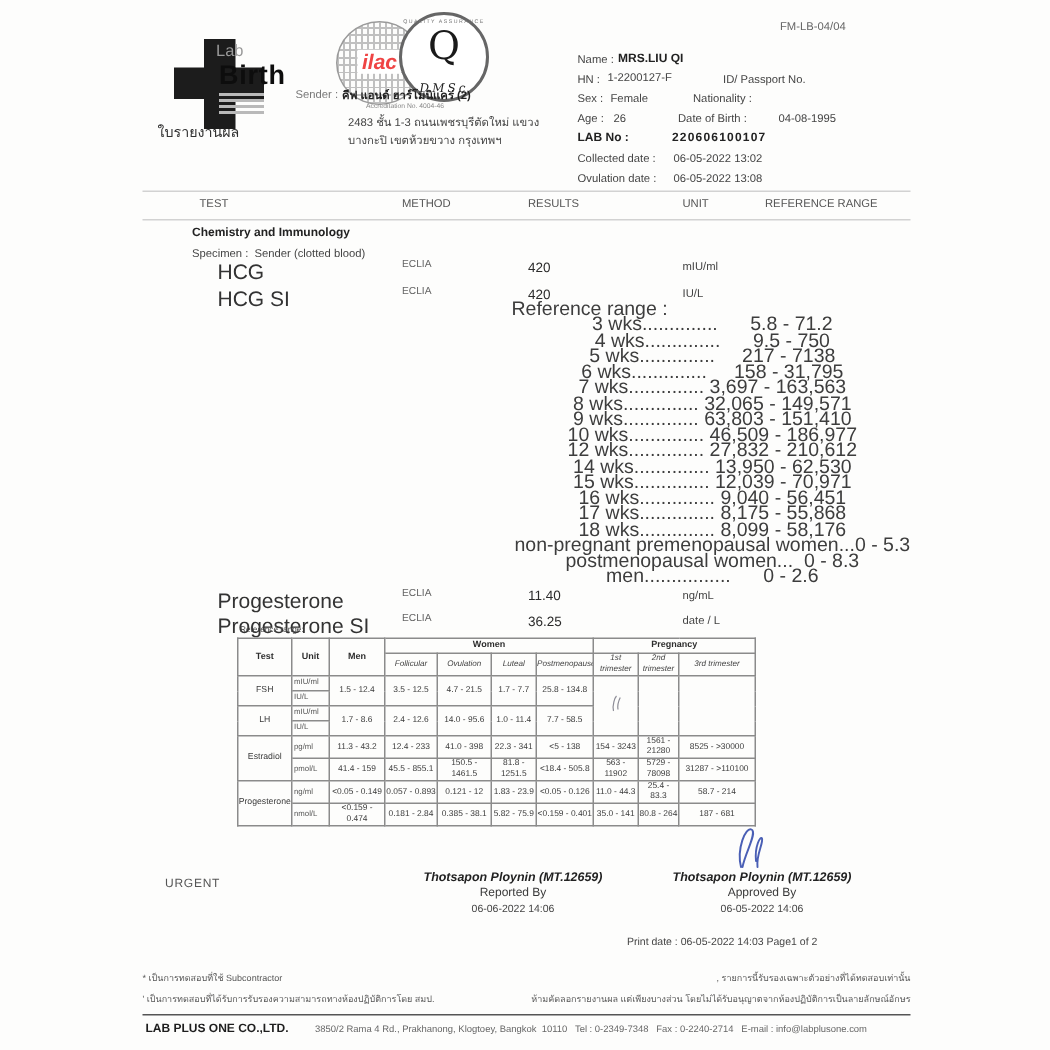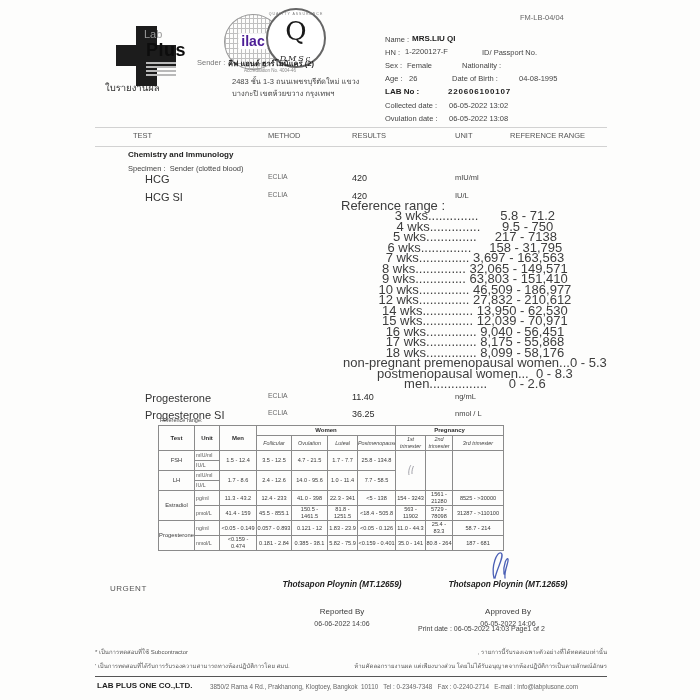--- a/index.html
+++ b/index.html
@@ -15,21 +15,21 @@
   .lp-plus{position:absolute;left:146px;top:40px;font-size:18px;font-weight:bold;color:#0d0d0d;letter-spacing:.5px;}
   .lp-sub{position:absolute;left:146px;top:62px;width:30px;}
   .lp-sub i{display:block;height:2px;margin-bottom:2px;background:#b9b9b9;}
 
   
   .ilac{position:absolute;left:224px;top:14px;width:56px;height:54px;border-radius:50%;
         border:1px solid #9a9a9a;overflow:hidden;
         background:repeating-linear-gradient(90deg,#c0c0c0 0 1px,transparent 1px 4px),
                    repeating-linear-gradient(0deg,#c0c0c0 0 1px,transparent 1px 5px);}
   .ilac b{position:absolute;left:50%;top:50%;transform:translate(-50%,-55%);
-          background:#fff;padding:0 3px;font-size:14px;color:#4c1d95;}
+          background:#fff;padding:0 3px;font-size:14px;font-style:italic;color:#ef4444;}
 
   
   .qlogo{position:absolute;left:266px;top:8px;width:56px;height:56px;border-radius:50%;
          border:2px solid #666;background:#fff;}
   .qlogo .arc{position:absolute;top:2px;left:0;width:100%;text-align:center;
               font-size:3.5px;letter-spacing:1px;color:#777;}
   .qlogo .q{position:absolute;top:6px;left:0;width:100%;text-align:center;
             font-family:"DejaVu Serif",serif;font-size:26px;color:#1a1a1a;}
   .qlogo .dmsc{position:absolute;bottom:3px;left:0;width:100%;text-align:center;
                font-family:"DejaVu Serif",serif;font-style:italic;font-size:8px;
@@ -39,60 +39,60 @@
   
   .t75{font-size:7.5px;color:#444;}
   .t8{font-size:8px;color:#3a3a3a;}
   .thai-title{font-size:9.5px;color:#2f2f2f;}
   .bold{font-weight:bold;color:#222;}
 
   
   .rule{position:absolute;left:95px;width:512px;border-top:1px solid #d2d2d2;}
   .thead-row span{position:absolute;top:0;font-size:7.5px;color:#555;}
   .thead-row,.rrow{position:absolute;left:0;width:700px;height:12px;}
-  .c-test{position:absolute;left:145px;font-size:11px;color:#333;}
+  .c-test{position:absolute;left:145px;font-size:14px;color:#333;}
   .c-method{position:absolute;left:268px;font-size:6.8px;color:#666;}
   .c-result{position:absolute;left:352px;font-size:9px;color:#2b2b2b;}
   .c-unit{position:absolute;left:455px;font-size:7.5px;color:#444;}
   .refline{font-size:13px;line-height:10.5px;color:#3d3d3d;white-space:pre;text-align:center;}
 
   
   .ht-wrap{position:absolute;left:158px;top:425px;}
   table.ht{border-collapse:collapse;table-layout:fixed;width:345px;}
   table.ht td{border:0.8px solid #8b8b8b;font-size:5.6px;color:#3a3a3a;
               text-align:center;vertical-align:middle;height:9px;padding:0;
               line-height:7px;overflow:hidden;}
   table.ht td.hb{font-weight:bold;font-size:6px;color:#2d2d2d;}
   table.ht td.hi{font-style:italic;font-size:5.4px;color:#444;}
   table.ht td.u{font-size:5.2px;text-align:left;padding-left:1px;color:#555;}
   table.ht td.tn{font-size:5.8px;}
   .ht-label{position:absolute;left:160px;top:417px;font-size:5.5px;color:#444;}
 
   
   .sigblock{position:absolute;width:160px;text-align:center;}
   .sig-name{font-size:8.3px;font-weight:bold;color:#222;font-style:italic;}
-  .sig-role{font-size:8px;color:#3a3a3a;margin-top:18px;text-align:center;}
+  .sig-role{font-size:8px;color:#3a3a3a;margin-top:1px;text-align:center;}
   .sig-date{font-size:7px;color:#444;margin-top:4px;}
   .note{font-size:6px;color:#555;}
   .noterow{position:absolute;left:95px;width:512px;display:flex;justify-content:space-between;}
   .bottomline{position:absolute;left:95px;top:676px;width:512px;border-top:1.2px solid #555;}
   .company-name{font-size:8px;font-weight:bold;color:#1e1e1e;}
   .company-addr{font-size:6.3px;color:#666;}
 </style>
 </head>
 <body>
 
 <div class="page">
 
   <div class="cross">
       <i class="v"></i>
       <i class="h"></i>
     </div>
   <span class="lp-lab abs">Lab</span>
-  <span class="lp-plus abs">Plus</span>
+  <span class="lp-plus abs">Birth</span>
   <span class="lp-sub">
       <i></i>
       <i></i>
       <i></i>
       <i></i>
     </span>
 
   <div class="ilac">
       <b>ilac</b>
     </div>
@@ -161,21 +161,21 @@
   <div class="rrow" style="top:392px">
     <span class="c-test">Progesterone</span>
     <span class="c-method">ECLIA</span>
     <span class="c-result">11.40</span>
     <span class="c-unit">ng/mL</span>
   </div>
   <div class="rrow" style="top:409px">
     <span class="c-test">Progesterone SI</span>
     <span class="c-method">ECLIA</span>
     <span class="c-result">36.25</span>
-    <span class="c-unit">nmol / L</span>
+    <span class="c-unit">date / L</span>
   </div>
 
   <span class="ht-label">Reference range:</span>
   <div class="ht-wrap" id="ht-wrap">
       <table class="ht">
         <colgroup>
           <col style="width:36px">
           <col style="width:25px">
           <col style="width:37px">
           <col style="width:35px">

